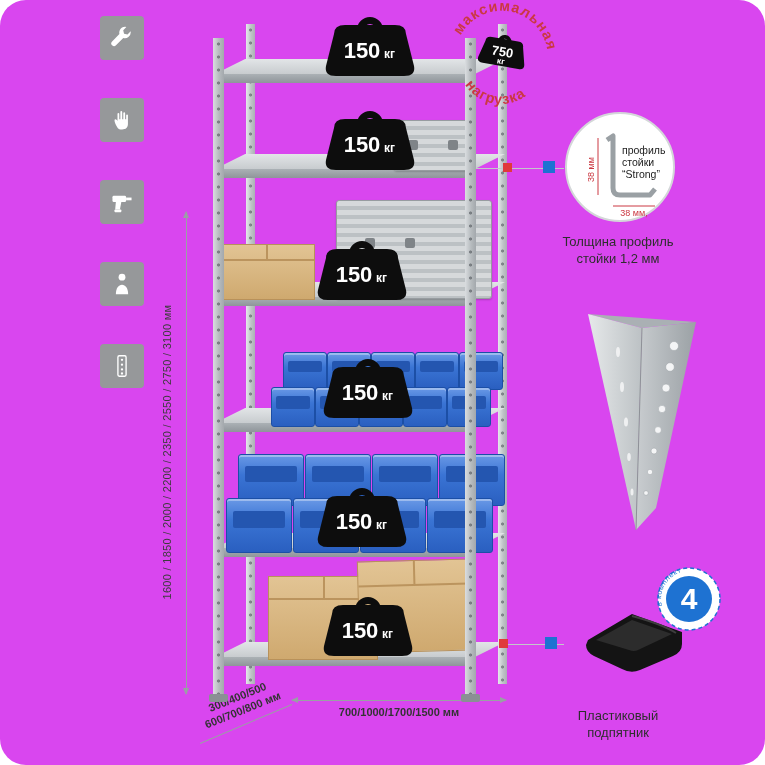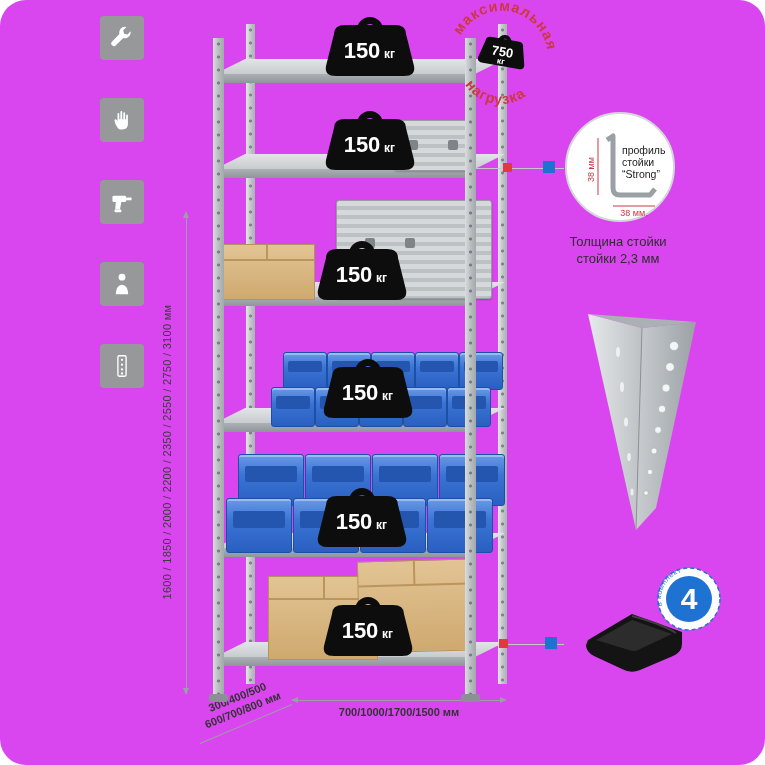--- a/index.html
+++ b/index.html
@@ -269,22 +269,22 @@
       <line x1="31" y1="24" x2="31" y2="81" stroke="#cb3842" stroke-width="1"></line>
       <text class="dimTxt" transform="translate(27 68) rotate(-90)">38 мм</text>
       <line x1="46" y1="92" x2="88" y2="92" stroke="#cb3842" stroke-width="1"></line>
       <text class="dimTxt" x="67" y="102" text-anchor="middle">38 мм,</text>
       <text class="profTxt" x="55" y="40">профиль</text>
       <text class="profTxt" x="55" y="52">стойки</text>
       <text class="profTxt" x="55" y="64">“Strong”</text>
     </svg>
   </div>
   <div class="caption" style="left:556px;top:234px">
-    <span>Толщина стойки</span><br>
-    <span>стойки 2,3 мм</span>
+    <span>Толщина профиль</span><br>
+    <span>стойки 1,2 мм</span>
   </div>
 
   <svg class="postdet" viewBox="0 0 120 222">
     <defs>
       <linearGradient id="pf1" x1="0" y1="0" x2="1" y2="0">
           <stop offset="0" stop-color="#e6e9ea"></stop>
           <stop offset="1" stop-color="#bcc1c4"></stop>
         </linearGradient>
       <linearGradient id="pf2" x1="0" y1="0" x2="1" y2="0">
           <stop offset="0" stop-color="#c9cdd0"></stop>
@@ -321,20 +321,24 @@
   </svg>
   <svg class="badge" viewBox="0 0 66 66">
     <defs>
         <path id="badgeArc" d="M6 40 A 28 28 0 0 1 26 6" fill="none"></path>
       </defs>
     <circle cx="33" cy="33" r="31" fill="#fff" stroke="#1e72d2" stroke-width="1.5" stroke-dasharray="4 3"></circle>
     <circle cx="33" cy="33" r="23" fill="#1e72d2"></circle>
     <text class="badgeNum" x="33" y="43" text-anchor="middle">4</text>
     <text class="badgeTxt"><textPath href="#badgeArc">в комплекте</textPath></text>
   </svg>
+  <div class="caption" style="left:556px;top:708px">
+    <span>Пластиковый</span><br>
+    <span>подпятник</span>
+  </div>
 
   <div class="wline"></div>
   <div class="wlabel">700/1000/1700/1500 мм</div>
   <div class="dline"></div>
   <div class="dlabel">
     <span>300/400/500</span><br>
     <span>600/700/800 мм</span>
   </div>
 
 </div>

